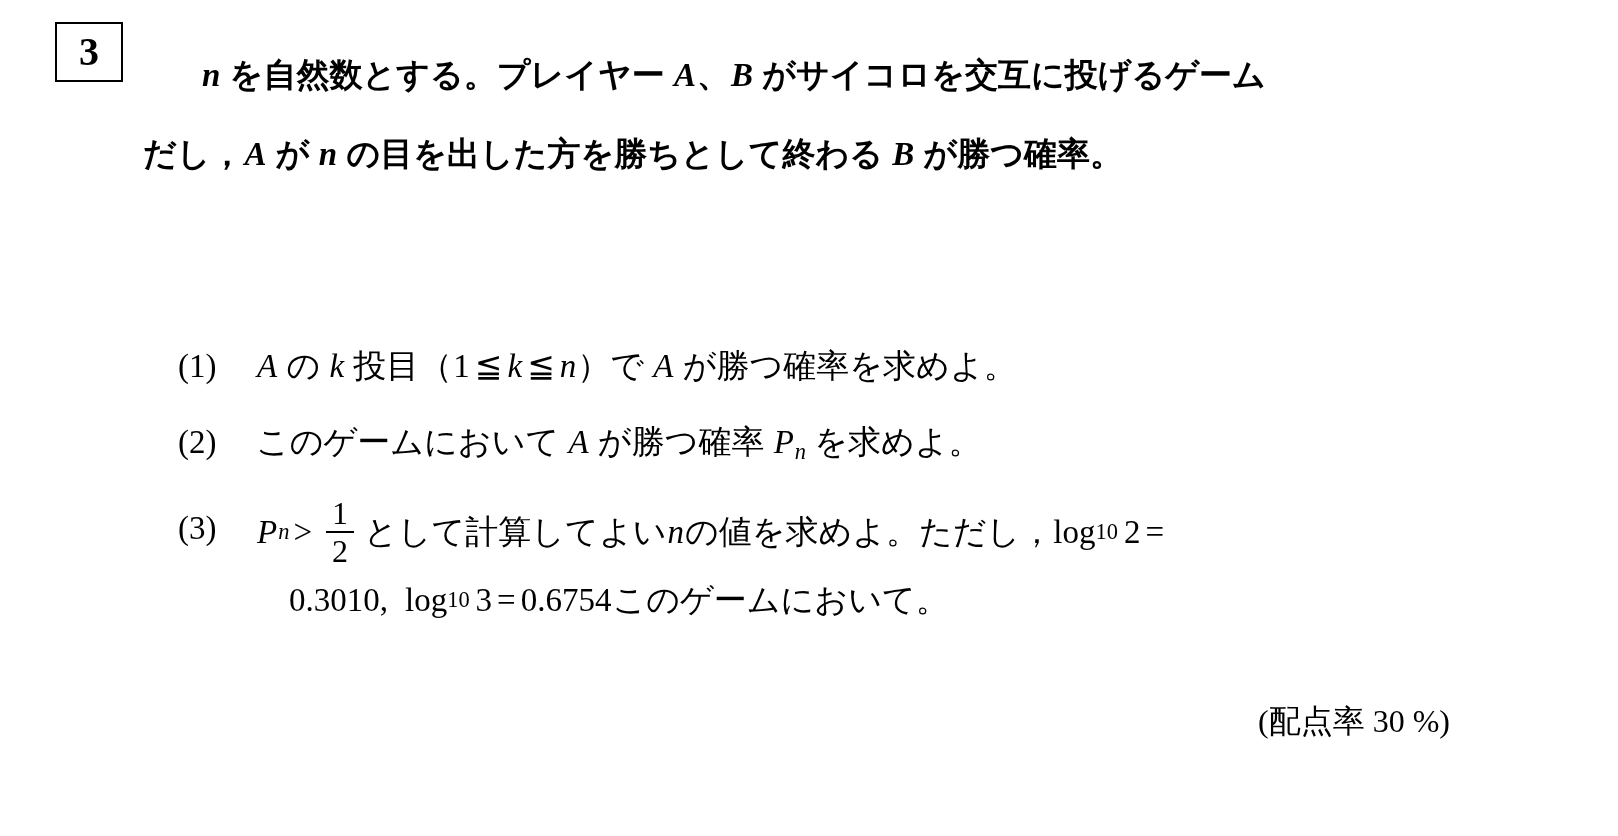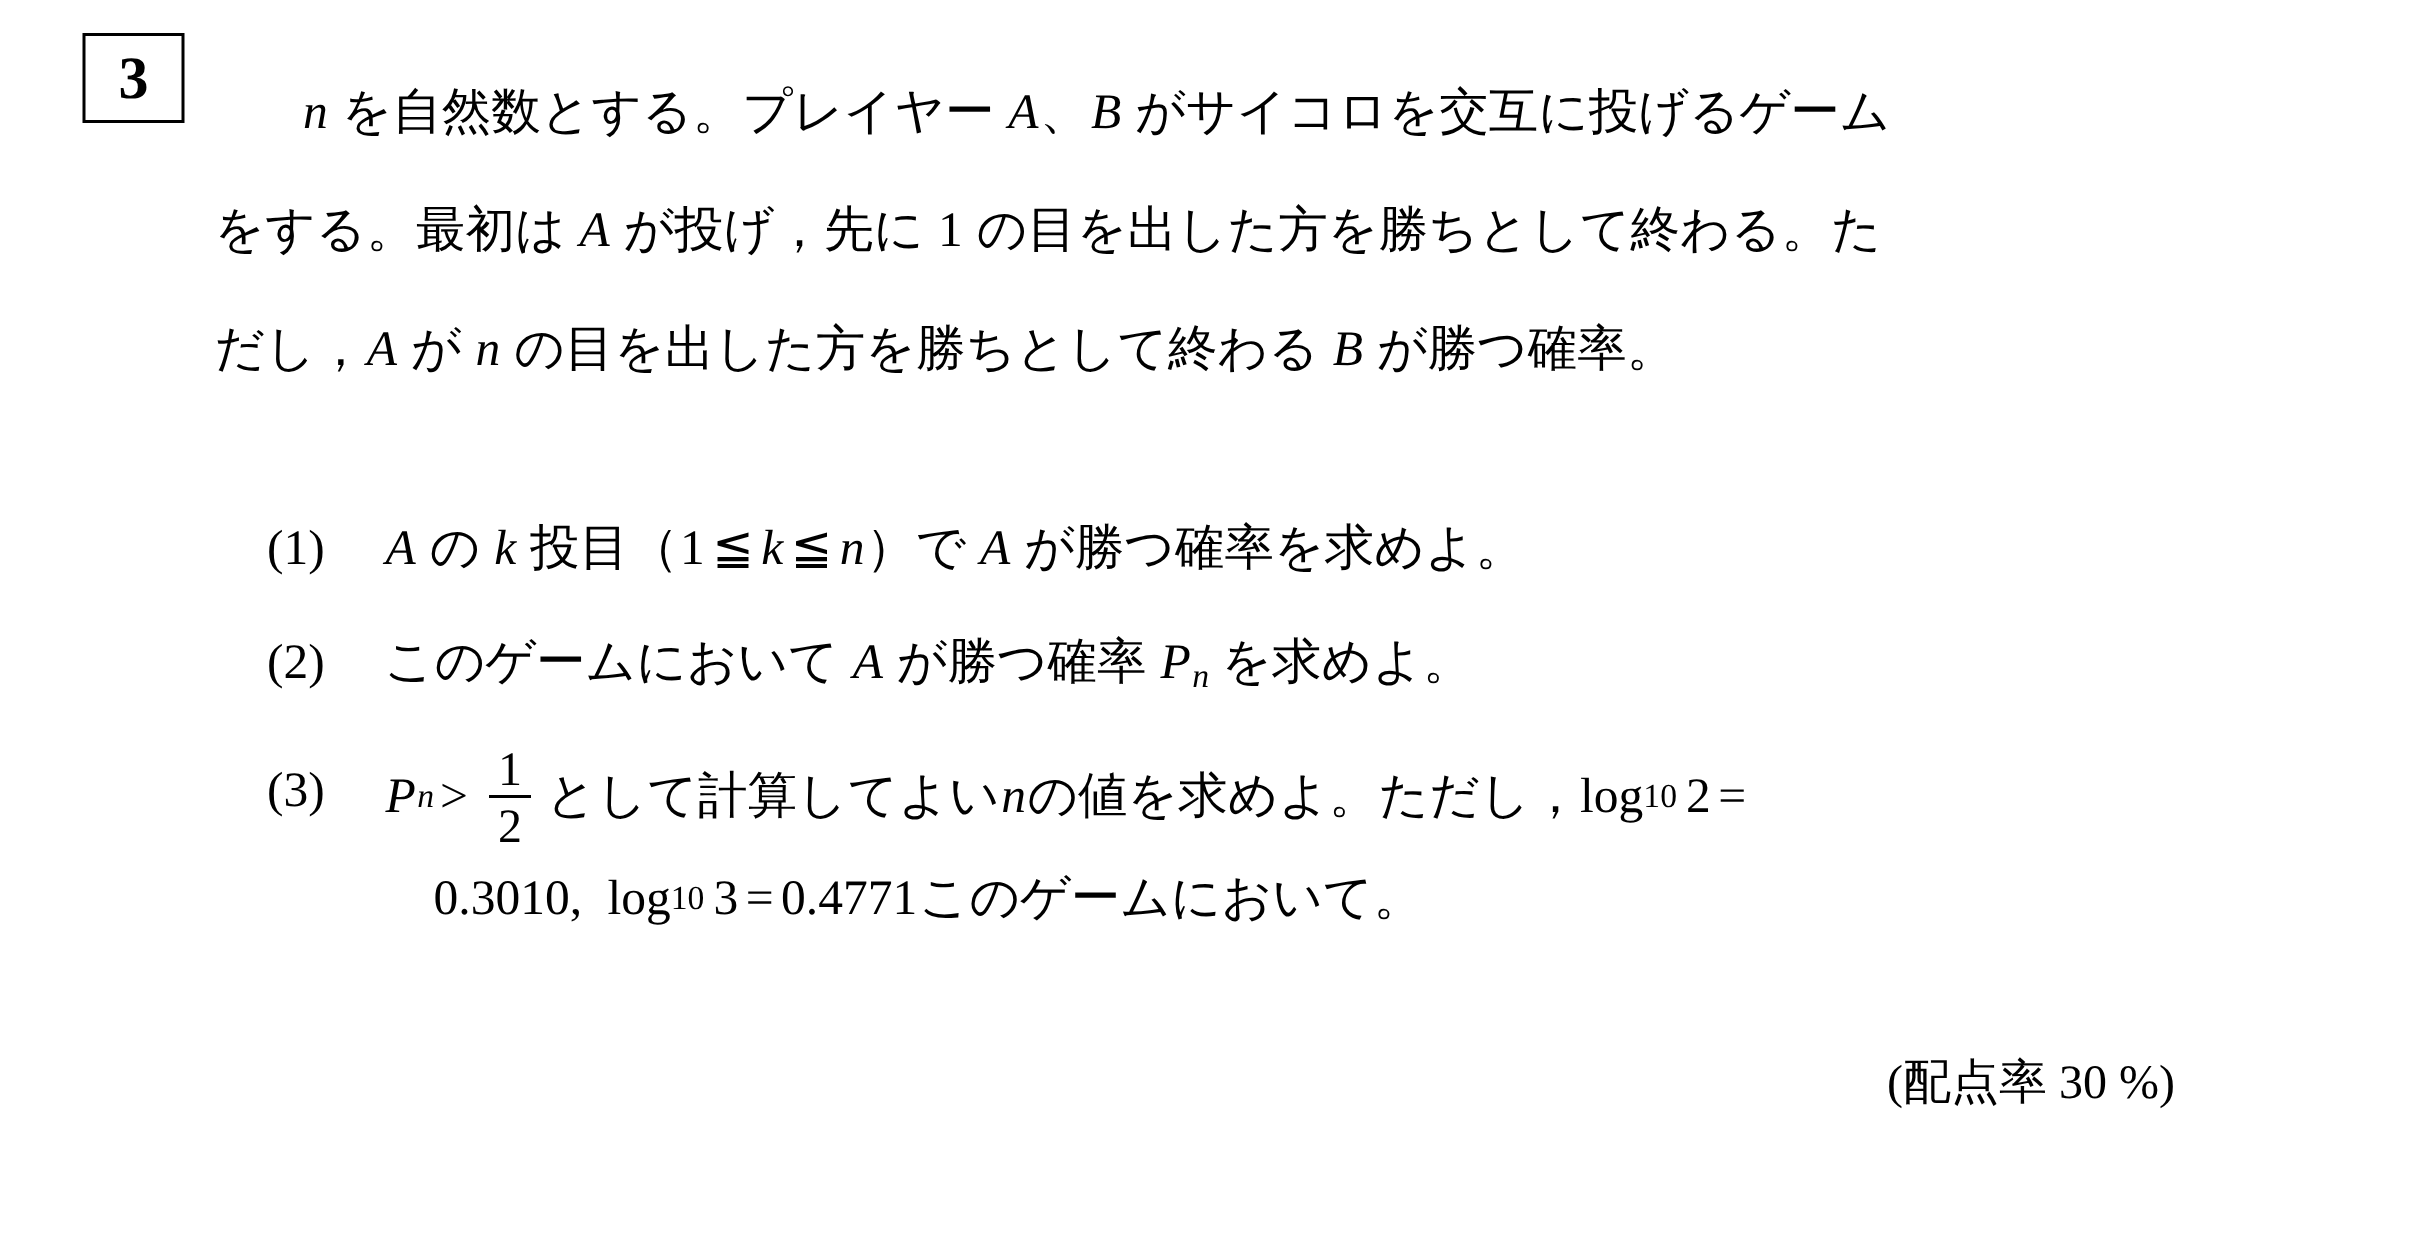--- a/index.html
+++ b/index.html
@@ -44,20 +44,21 @@
     position: absolute;
     left: 143px;
     top: 36px;
     width: 1300px;
     font-size: 33px;
     line-height: 79px;
     text-align: justify;
   }
   .statement .line {
     white-space: nowrap;
+    font-weight: bold;
   }
   .statement .line.first {
     text-indent: 0;
   }
 
   
   .mi {
     font-style: italic;
     font-family: "Liberation Serif", "DejaVu Serif", serif;
     padding: 0 1px;
@@ -156,23 +157,20 @@
 
 <div class="page">
 
   <div class="prob-number">
     <span>3</span>
   </div>
 
   <div class="statement">
     <div class="line first">
       <span style="display:inline-block;width:58px"></span><span class="mi">n</span><span> を自然数とする。プレイヤー </span><span class="mi">A</span><span>、</span><span class="mi">B</span><span> がサイコロを交互に投げるゲーム</span>
-    </div>
-    <div class="line">
-      <span>をする。最初は </span><span class="mi">A</span><span> が投げ，先に </span><span class="mn">1</span><span> の目を出した方を勝ちとして終わる。た</span>
     </div>
     <div class="line">
       <span>だし，</span><span class="mi">A</span><span> が </span><span class="mi">n</span><span> の目を出した方を勝ちとして終わる </span><span class="mi">B</span><span> が勝つ確率。</span>
     </div>
   </div>
 
   <div class="items">
 
     <div class="item item1">
       <div class="item-label">(1)</div>
@@ -208,21 +206,21 @@
             <span class="mn" style="padding-left:6px">2</span>
             <span class="op">=</span>
         </div>
         <div class="row-inline line2">
           <span class="mn">0.3010,</span>
             <span style="display:inline-block;width:16px"></span>
             <span>log</span>
             <span class="subn">10</span>
             <span class="mn" style="padding-left:6px">3</span>
             <span class="op">=</span>
-            <span class="mn">0.4771</span>
+            <span class="mn">0.6754</span>
             <span> このゲームにおいて。</span>
         </div>
       </div>
     </div>
 
   </div>
 
   <div class="score">(配点率 30 %)</div>
 
 </div>

